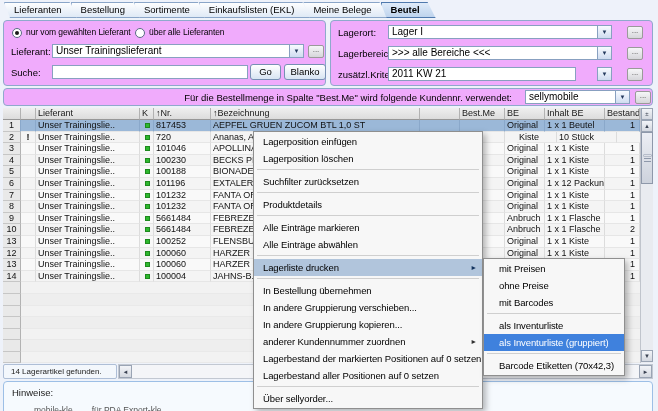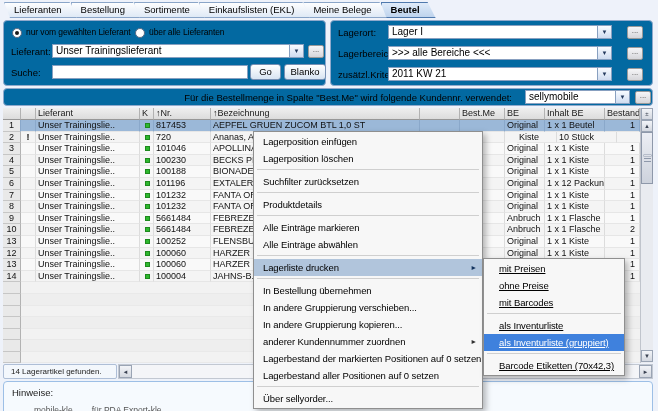--- a/index.html
+++ b/index.html
@@ -8,21 +8,21 @@
 
   
   .tabbar { position:absolute; left:4px; top:2px; height:16px; display:flex; align-items:flex-end; z-index:3; }
   .tab { position:relative; height:16px; line-height:15px; padding:0 16px 0 10px; font-size:9.5px; color:#000;
          background:linear-gradient(#ffffff,#dde8f5); margin-right:-7px;
          clip-path:polygon(0 0, calc(100% - 8px) 0, 100% 100%, 6px 100%);
          box-shadow:inset 0 0 0 1px #8aa5c8; }
   .tab.active { background:linear-gradient(#e2edfa,#bcd2ec); font-weight:bold; box-shadow:inset 0 0 0 1px #4f79ad; z-index:4; }
 
   
-  .panel { position:absolute; border:1px solid #8fa9cc; border-radius:4px; background:#0369a1; }
+  .panel { position:absolute; border:1px solid #8fa9cc; border-radius:4px; background:#f0abfc; }
   #left-form  { left:3px;   top:20px; width:323px; height:66px; }
   #right-form { left:330px; top:20px; width:323px; height:66px; }
   #banner     { left:3px;   top:88px; width:650px; height:18px; }
 
   .lbl { position:absolute; font-size:9.5px; color:#000; white-space:nowrap; }
   .rlabel { position:absolute; font-size:8.5px; letter-spacing:-0.1px; color:#000; white-space:nowrap; }
   .radio { position:absolute; width:10px; height:10px; border-radius:50%; border:1px solid #5a6b84; background:#fff; }
   .radio.sel::after { content:''; position:absolute; left:2px; top:2px; width:4px; height:4px; border-radius:50%; background:#1a1a1a; }
 
   .fld { position:absolute; background:#fff; border:1px solid #88a0c0; font-size:10px; line-height:12px;
@@ -80,21 +80,21 @@
   #hinweise-label { position:absolute; left:8px; top:5px; font-size:9.5px; color:#222; }
   #hint-line { position:absolute; left:30px; top:23px; font-size:8.5px; color:#555; white-space:pre; }
 
   
   .popup { position:absolute; background:#f7f7f7; border:1px solid #8f8f8f; box-shadow:3px 3px 6px rgba(0,0,0,.28);
            padding:1px 0; z-index:10; }
   #context-menu { left:253px; top:131px; width:230px; }
   #print-submenu { left:483px; top:258px; width:142px; z-index:11; }
   .mi { position:relative; height:17px; line-height:17px; font-size:9.5px; letter-spacing:-0.1px;
         padding-left:9px; color:#000; white-space:nowrap; overflow:hidden; }
-  #print-submenu .mi { padding-left:15px;text-decoration:underline; }
+  #print-submenu .mi { padding-left:15px; }
   .mi.hl  { background:#b1c5dc; }
   .mi.hl2 { background:#3f81dd; color:#fff; }
   .mi .arrow { position:absolute; right:5px; top:0; font-size:7px; color:#333; }
   .mi.hl .arrow { color:#13335e; }
   .msep { height:6px; position:relative; }
   .msep::after { content:''; position:absolute; left:3px; right:3px; top:2px; border-top:1px solid #cfcfcf; }
 </style>
 </head>
 <body>
 
@@ -131,21 +131,21 @@
     <div class="fld" style="left:57px; top:4px; width:210px;">Lager I</div>
     <div class="dd" style="left:266px; top:4px;">▼</div>
     <div class="mini" style="left:296px; top:5px;">...</div>
 
     <span class="lbl" style="left:7px; top:27px;">Lagerbereich:</span>
     <div class="fld" style="left:57px; top:25px; width:210px;">&gt;&gt;&gt; alle Bereiche &lt;&lt;&lt;</div>
     <div class="dd" style="left:266px; top:25px;">▼</div>
     <div class="mini" style="left:296px; top:26px;">...</div>
 
     <span class="lbl" style="left:7px; top:48px;">zusätzl.Kriter:</span>
-    <div class="fld" style="left:57px; top:46px; width:210px;">2011 KW 21</div>
+    <div class="fld" style="left:57px; top:46px; width:188px;">2011 KW 21</div>
     <div class="dd" style="left:266px; top:46px;">▼</div>
     <div class="mini" style="left:296px; top:47px;">...</div>
   </div>
 
   <div class="panel" id="banner">
     <span id="banner-text">Für die Bestellmenge in Spalte "Best.Me" wird folgende Kundennr. verwendet:</span>
     <div class="fld" style="left:521px; top:1px; width:91px;">sellymobile</div>
     <div class="dd" style="left:611px; top:1px;">▼</div>
     <div class="mini" style="left:631px; top:2px;">...</div>
   </div>

